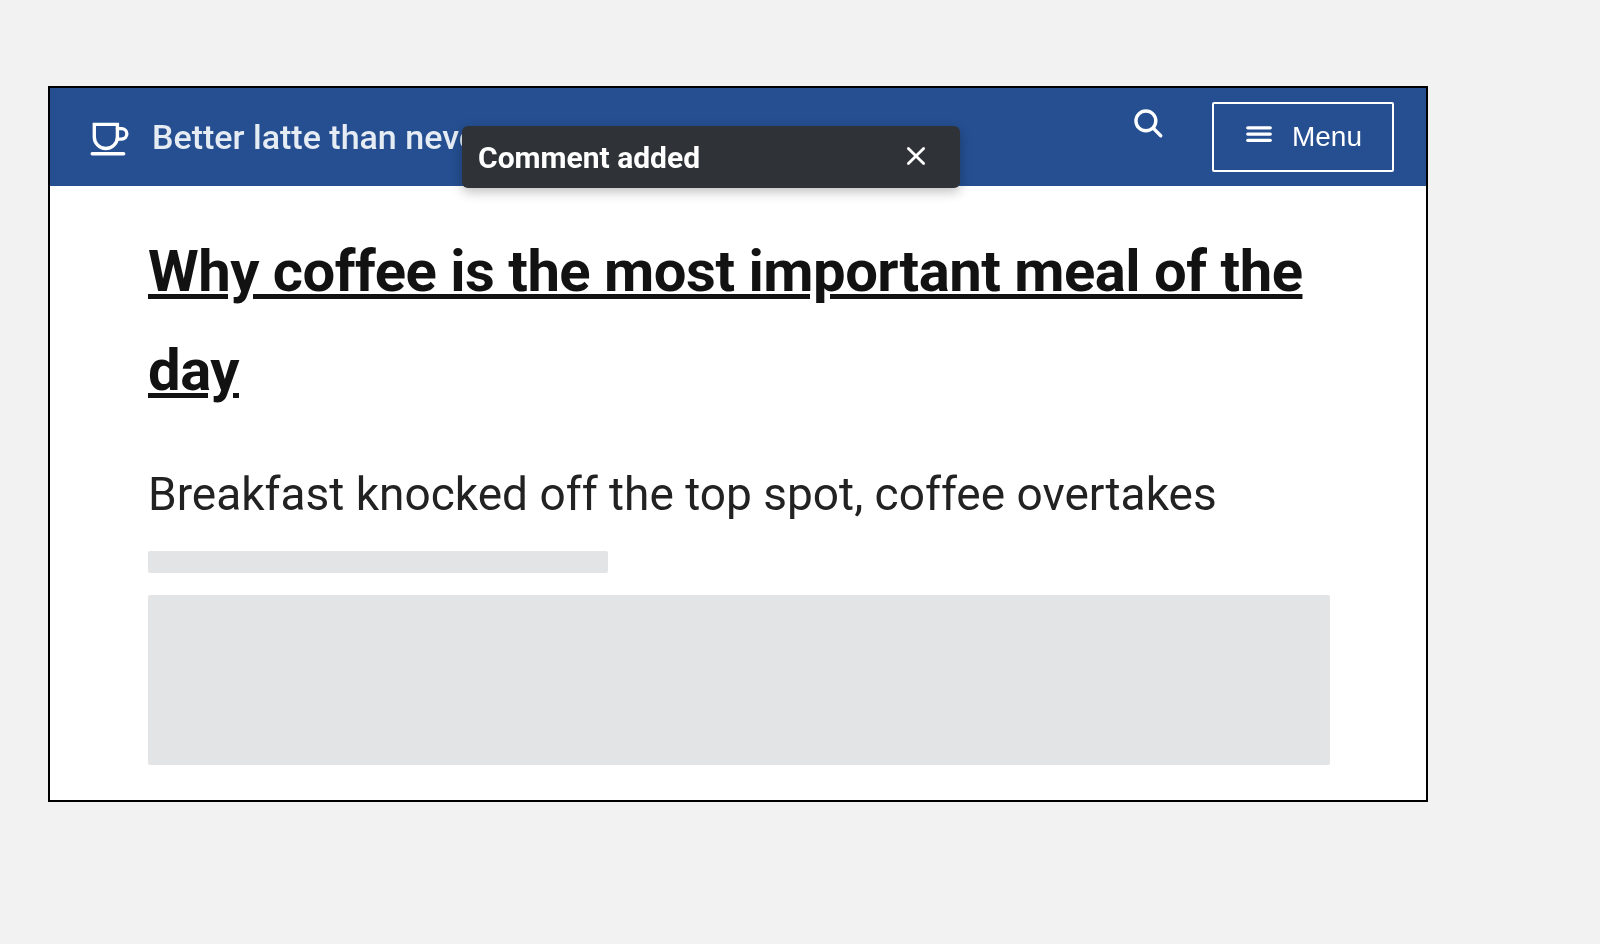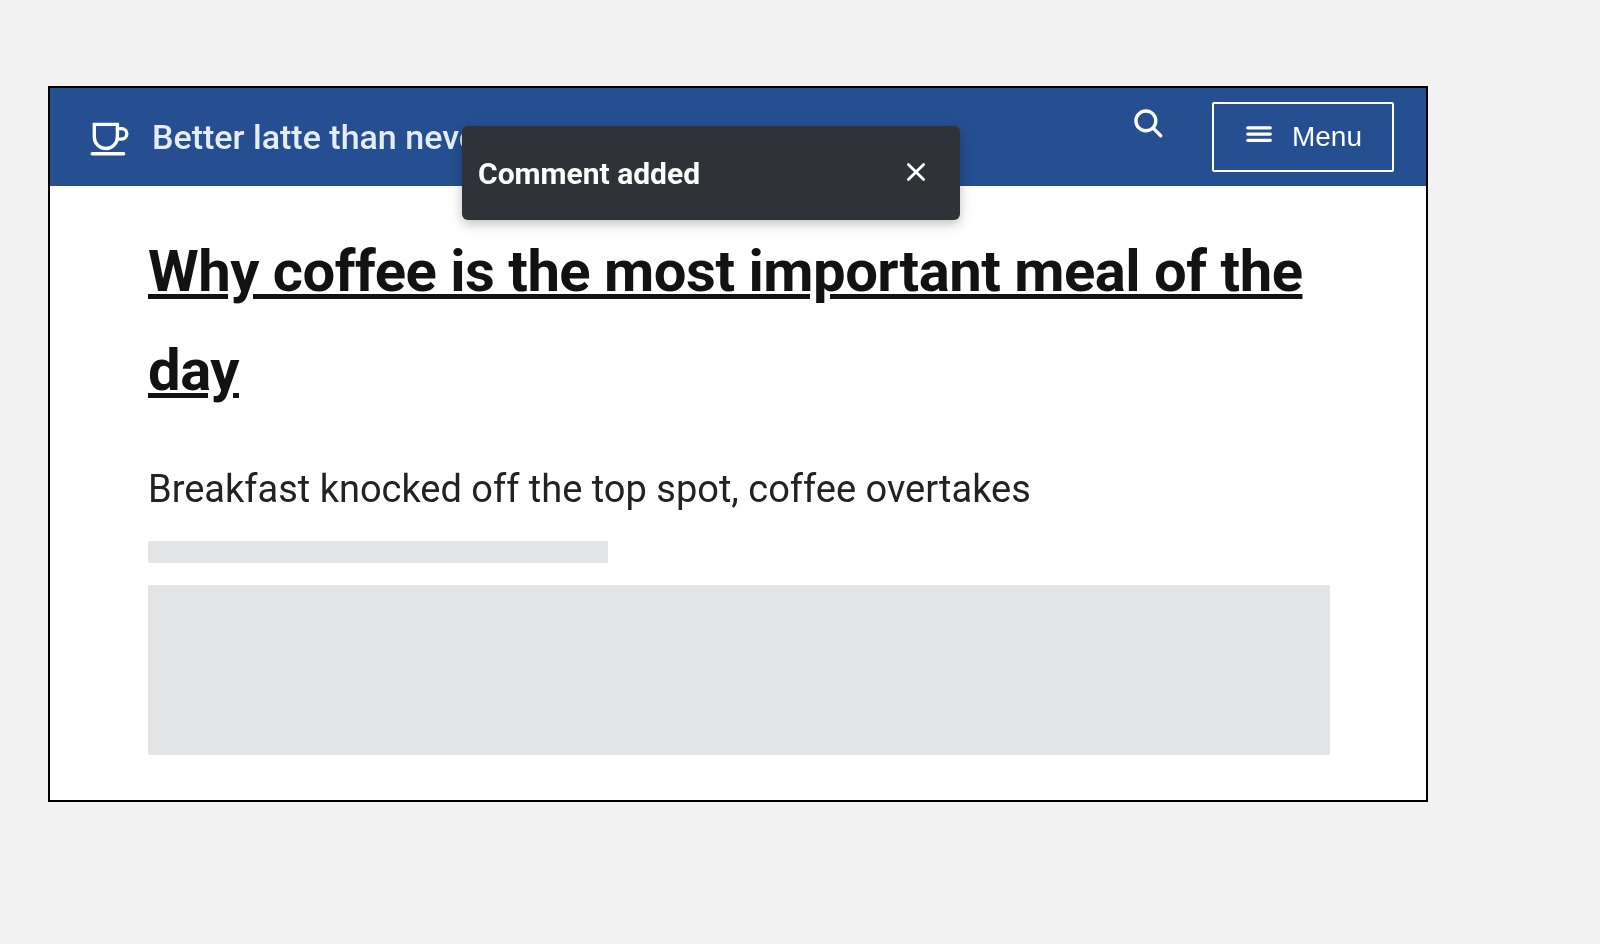--- a/index.html
+++ b/index.html
@@ -83,21 +83,21 @@
   .article-title {
     font-size: 58px;
     font-weight: 700;
     line-height: 1.7;
     color: #121212;
     letter-spacing: -0.5px;
     text-decoration: underline;
   }
   .article-sub {
     margin-top: 48px;
-    font-size: 38px;
+    font-size: 46px;
     font-weight: 400;
     color: #222222;
   }
   .placeholder-small {
     margin-top: 30px;
     width: 460px;
     height: 22px;
     background: #e3e4e6;
     border-radius: 2px;
   }
@@ -106,21 +106,21 @@
     width: 100%;
     height: 170px;
     background: #e3e4e6;
     border-radius: 2px;
   }
   .toast {
     position: absolute;
     left: 462px;
     top: 126px;
     width: 498px;
-    height: 94px;
+    height: 62px;
     background: #2f3337;
     border-radius: 6px;
     display: flex;
     align-items: center;
     justify-content: space-between;
     padding: 0 26px 0 16px;
     color: #ffffff;
     box-shadow: 0 4px 12px rgba(0,0,0,0.25);
   }
   .toast-text {

